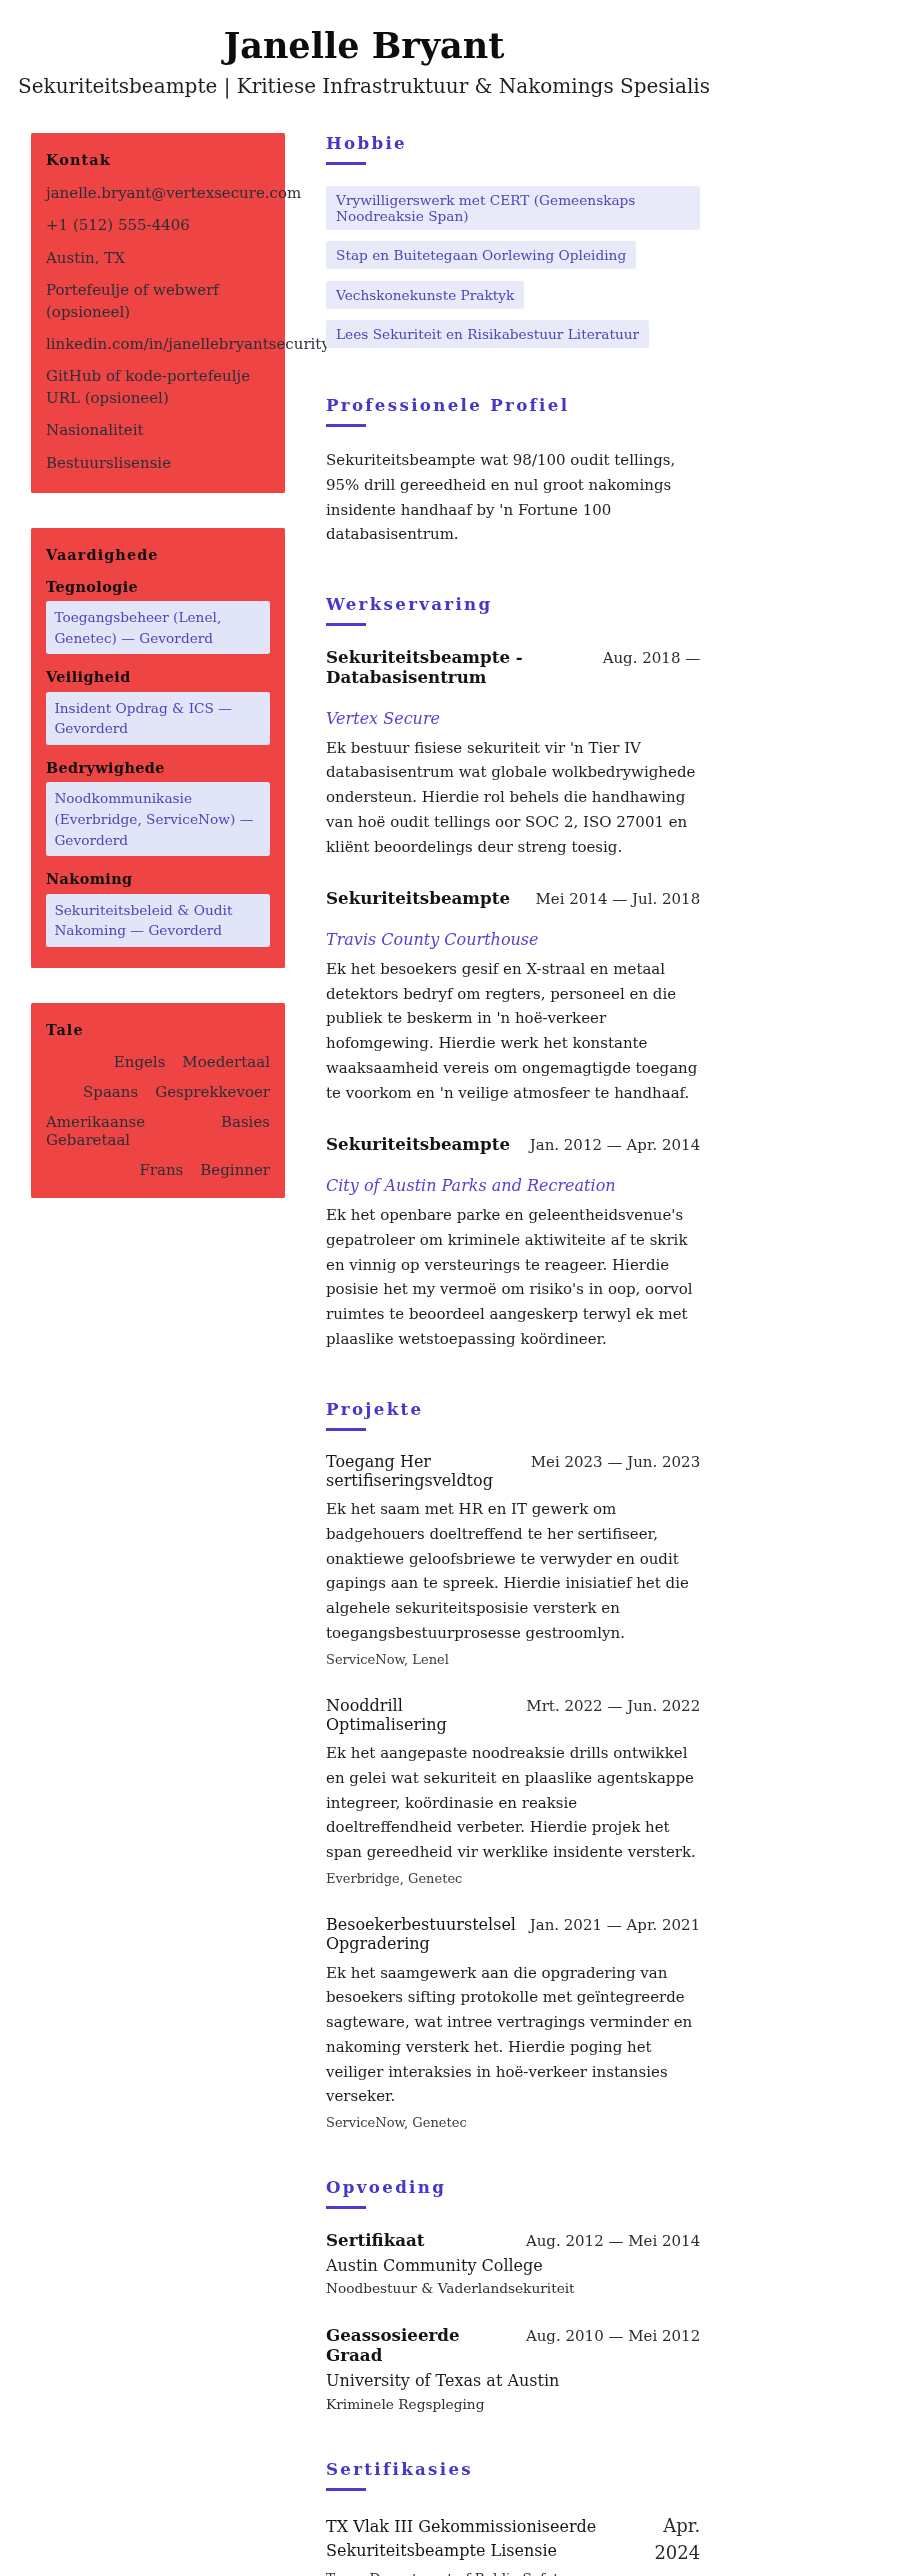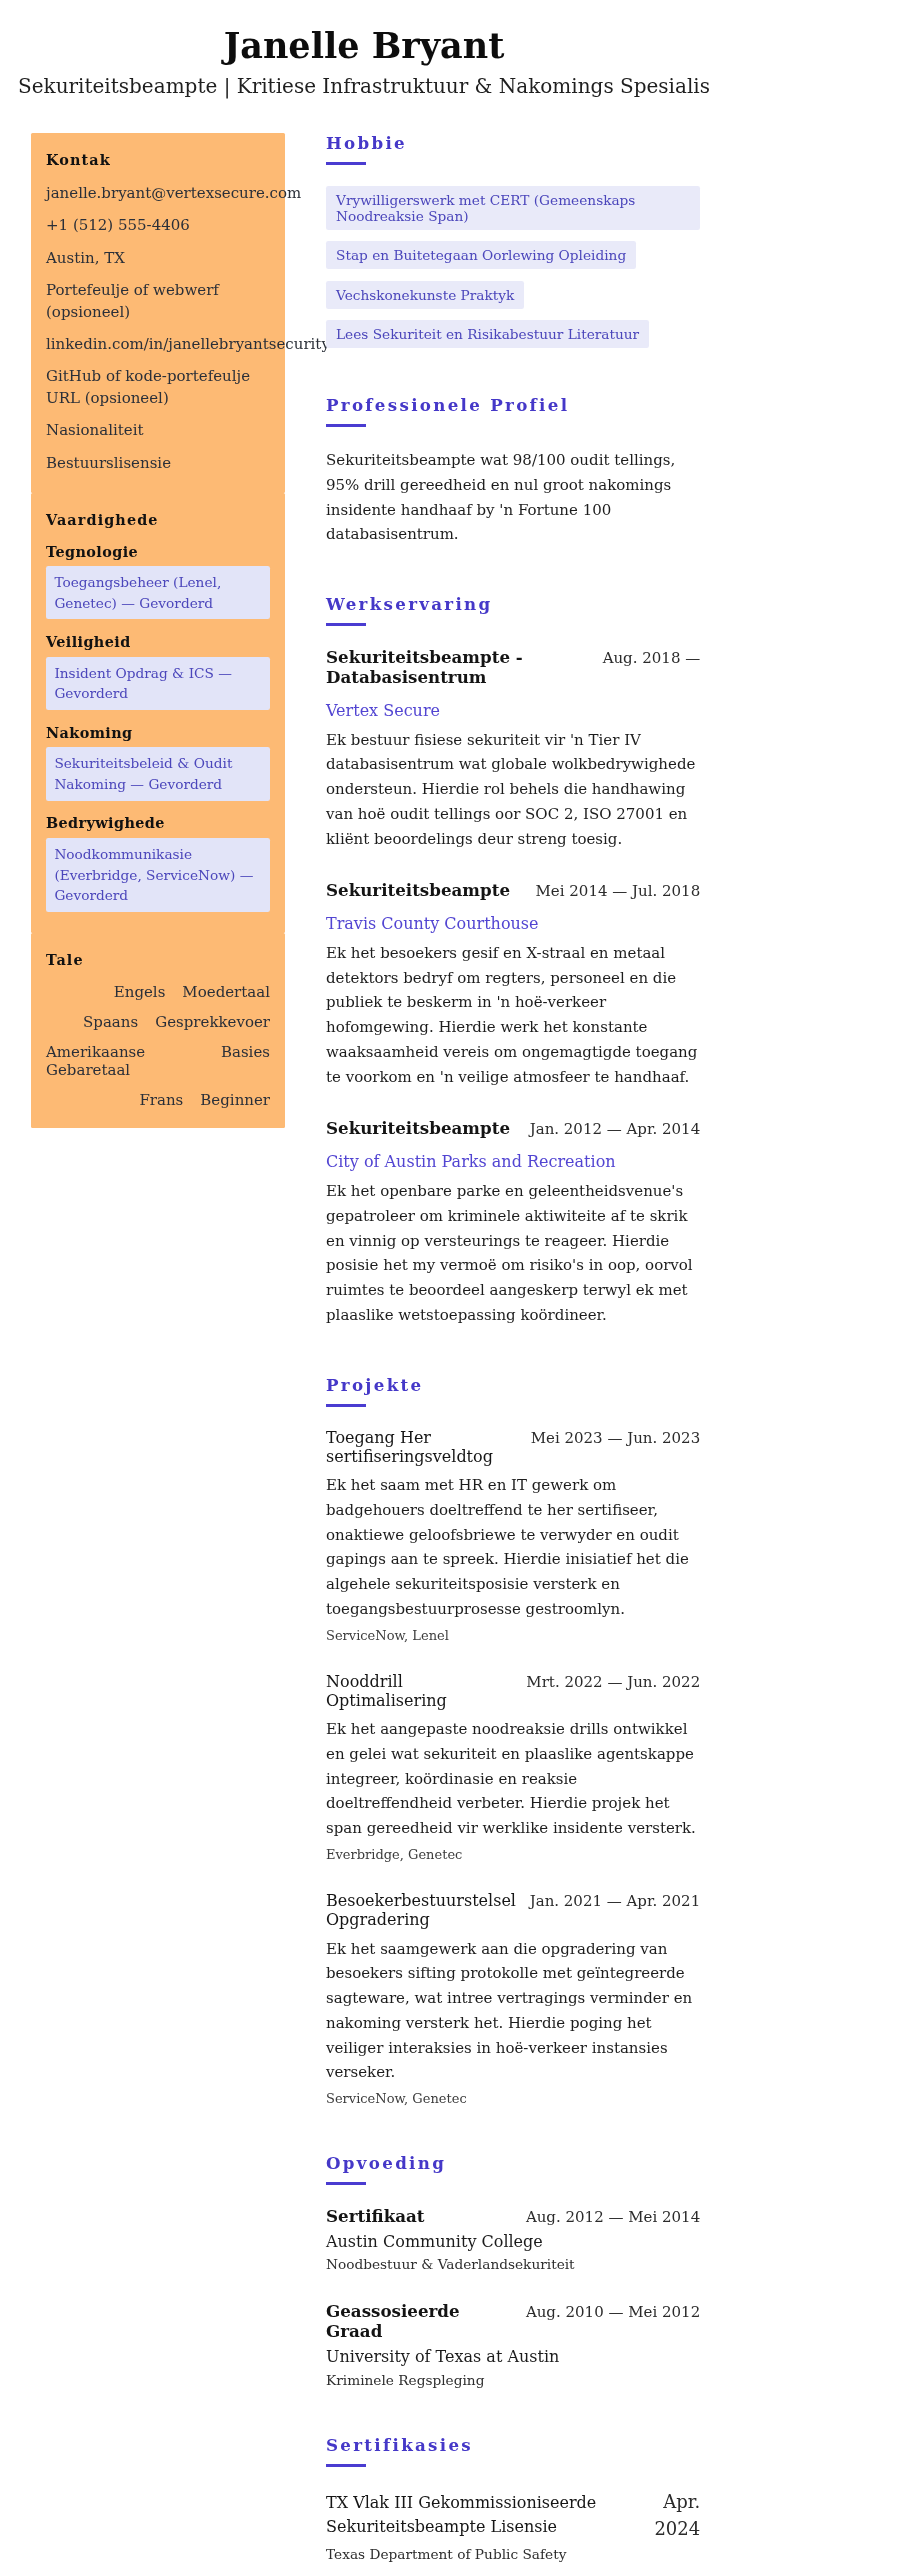--- a/index.html
+++ b/index.html
@@ -5,21 +5,21 @@
   html,body{margin:0;padding:0;background:#ffffff;}
   body{font-family:"DejaVu Serif", "Liberation Serif", serif;color:#1c1c1c;}
   .page{width:728px;height:2576px;overflow:hidden;background:#fff;}
   
   .header{text-align:center;padding-top:26px;}
   .name{font-size:35px;font-weight:bold;color:#0d0d0d;line-height:1.15;margin:0;}
   .subtitle{font-size:20px;color:#1f1f1f;margin-top:7.6px;}
   
   .container{display:flex;padding:0 31px;margin-top:35px;align-items:flex-start;}
   .sidebar{width:254px;flex:none;}
-  .sbox{background:#fdba74;border-radius:1.5px;padding:18px 15px;}
+  .sbox{background:#ef4444;border-radius:1.5px;padding:18px 15px;margin-bottom:35px;}
   .sbox h3{font-size:14.4px;letter-spacing:1.1px;margin:0 0 15px 0;color:#111;font-weight:bold;}
   .citem{font-size:15px;line-height:1.45;margin-bottom:10.6px;color:#2a2f38;}
   .citem:last-child{margin-bottom:0;}
   .sgroup{margin-bottom:13.7px;}
   .sgroup:last-child{margin-bottom:3px;}
   .slabel{font-size:14.4px;font-weight:bold;letter-spacing:0.4px;color:#111;margin:0 0 6.8px 0;}
   .schip{background:#e2e4f8;color:#4b46bb;font-size:13.7px;line-height:1.5;padding:6px 8.4px;border-radius:2.3px;}
   .lrow{display:flex;justify-content:flex-end;align-items:flex-start;gap:17px;font-size:15px;color:#2a2f38;margin-bottom:12px;}
   .lrow:last-child{margin-bottom:1.5px;}
   .llevel{text-align:right;white-space:nowrap;}
@@ -32,21 +32,21 @@
   .hchip{background:#e9eaf9;color:#4b46bb;font-size:13.7px;padding:6px 10px;border-radius:2.3px;}
   .ptext{font-size:15px;line-height:1.65;margin:0;color:#1d1d1d;}
   .entry{margin-bottom:29px;}
   .entry:last-child{margin-bottom:0;}
   .ehead{display:flex;justify-content:space-between;align-items:baseline;gap:13.7px;}
   .etitle{font-size:16.7px;font-weight:bold;color:#141414;}
   .pname{font-size:16px;color:#161616;}
   .cname{font-size:16px;color:#161616;max-width:456px;line-height:1.5;}
   .edate{font-size:15px;color:#2b2b2b;white-space:nowrap;text-align:right;}
   .cdate{font-size:18px;color:#2b2b2b;max-width:59px;text-align:right;line-height:1.5;}
-  .ecompany{font-size:16px;color:#5245d2;margin-top:14px;}
+  .ecompany{font-size:16px;color:#5245d2;margin-top:22px;font-style:italic;}
   .ebody{font-size:15px;line-height:1.65;margin-top:7.6px;color:#1d1d1d;}
   .etech{font-size:13px;color:#3c3c3c;margin-top:6px;}
   .school{font-size:16px;color:#1c1c1c;margin-top:6px;}
   .field{font-size:13.7px;color:#2e2e2e;margin-top:5.3px;}
   .issuer{font-size:13.7px;color:#2e2e2e;margin-top:4.6px;}
 </style>
 </head>
 <body>
 
 <div class="page">
@@ -76,26 +76,26 @@
         <h3>Vaardighede</h3>
         <div class="sgroup">
           <div class="slabel">Tegnologie</div>
           <div class="schip">Toegangsbeheer (Lenel, Genetec) — Gevorderd</div>
         </div>
         <div class="sgroup">
           <div class="slabel">Veiligheid</div>
           <div class="schip">Insident Opdrag &amp; ICS — Gevorderd</div>
         </div>
         <div class="sgroup">
+          <div class="slabel">Bedrywighede</div>
+          <div class="schip">Noodkommunikasie (Everbridge, ServiceNow) — Gevorderd</div>
+        </div>
+        <div class="sgroup">
           <div class="slabel">Nakoming</div>
           <div class="schip">Sekuriteitsbeleid &amp; Oudit Nakoming — Gevorderd</div>
-        </div>
-        <div class="sgroup">
-          <div class="slabel">Bedrywighede</div>
-          <div class="schip">Noodkommunikasie (Everbridge, ServiceNow) — Gevorderd</div>
         </div>
       </section>
 
       <section class="sbox">
         <h3>Tale</h3>
         <div class="lrow">
           <span class="lname">Engels</span>
           <span class="llevel">Moedertaal</span>
         </div>
         <div class="lrow">

